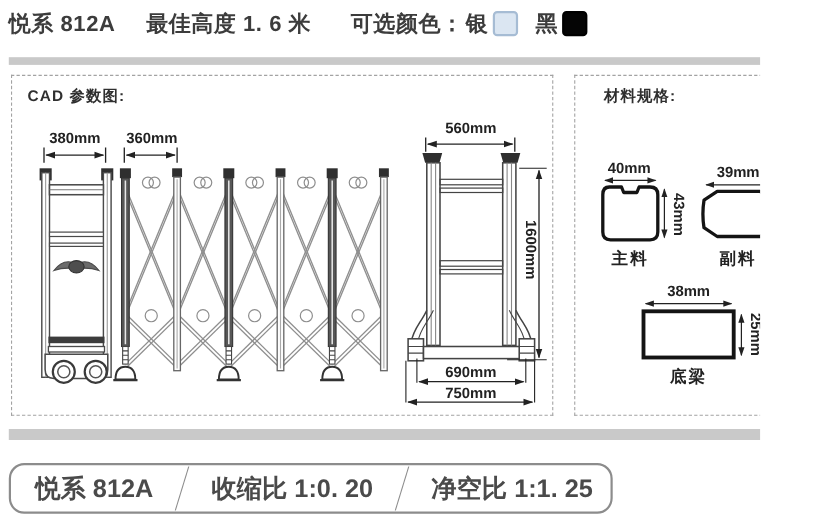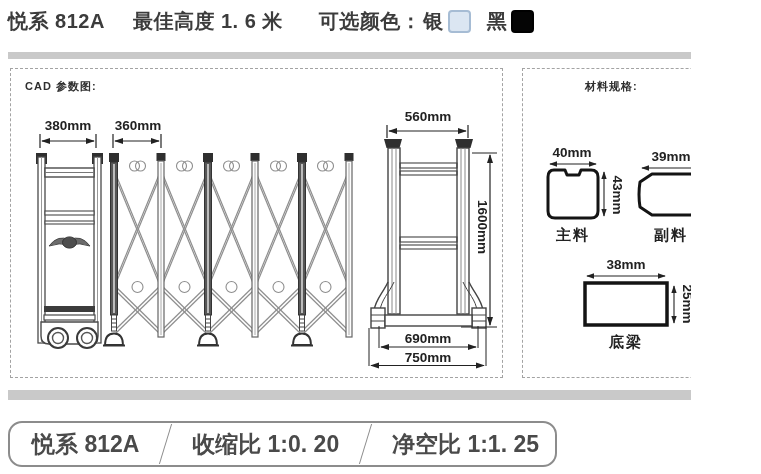--- a/index.html
+++ b/index.html
@@ -15,23 +15,23 @@
   .swatch.silver{border:2px solid #a6bcd4;}
   .swatch.black{border:2px solid #000;}
   
   .gbar{position:absolute;left:8px;width:745px;background:#c9c9c9;}
   .gbar.top{top:52px;height:7px;}
   .gbar.bot{top:390px;height:10px;}
   
   .dbox{position:absolute;top:68px;height:310px;border:1px dashed #a3a3a3;background:#fff;box-sizing:border-box;}
   .dbox.cad{left:10px;width:493px;}
   .dbox.mat{left:522px;width:231px;}
-  .boxtitle{position:absolute;top:10px;font-size:11px;font-weight:700;color:#2f2f2f;letter-spacing:1px;}
+  .boxtitle{position:absolute;top:10px;font-size:14px;font-weight:700;color:#2f2f2f;letter-spacing:1px;}
   .dbox.cad .boxtitle{left:14px;}
-  .dbox.mat .boxtitle{left:26px;margin-left:36px;}
+  .dbox.mat .boxtitle{left:26px;}
   .dbox svg{position:absolute;left:0;top:0;}
   
   .footer{position:absolute;left:8px;top:421px;width:549px;height:46px;box-sizing:border-box;
           border:2px solid #8c8c8c;border-radius:14px;display:flex;align-items:center;
           font-size:23px;font-weight:700;color:#4a4a4a;white-space:nowrap;background:#fff;}
   .footer .seg{padding:0 16px;}
   .footer .seg.first{padding-left:22px;}
   .slash{width:2px;align-self:stretch;margin:1px 10px;background:#8c8c8c;transform:skewX(-17deg);}
   
   text{font-family:"Liberation Sans","DejaVu Sans",sans-serif;fill:#222;font-weight:700;}

